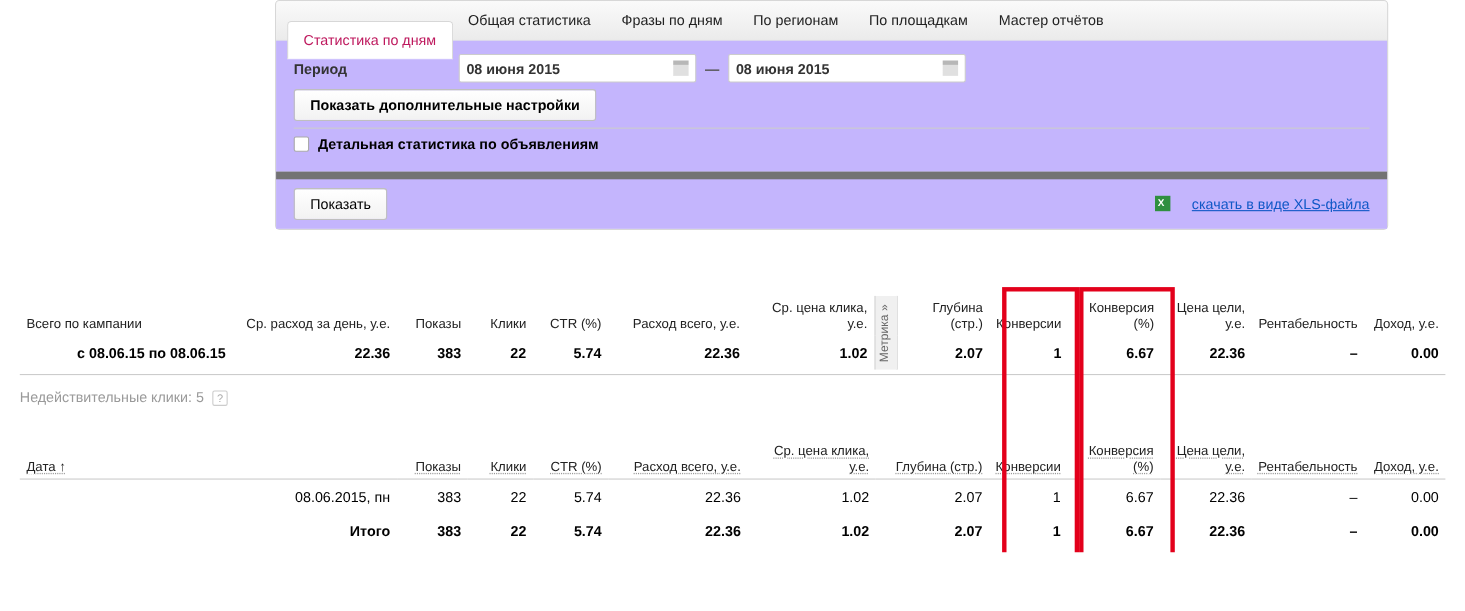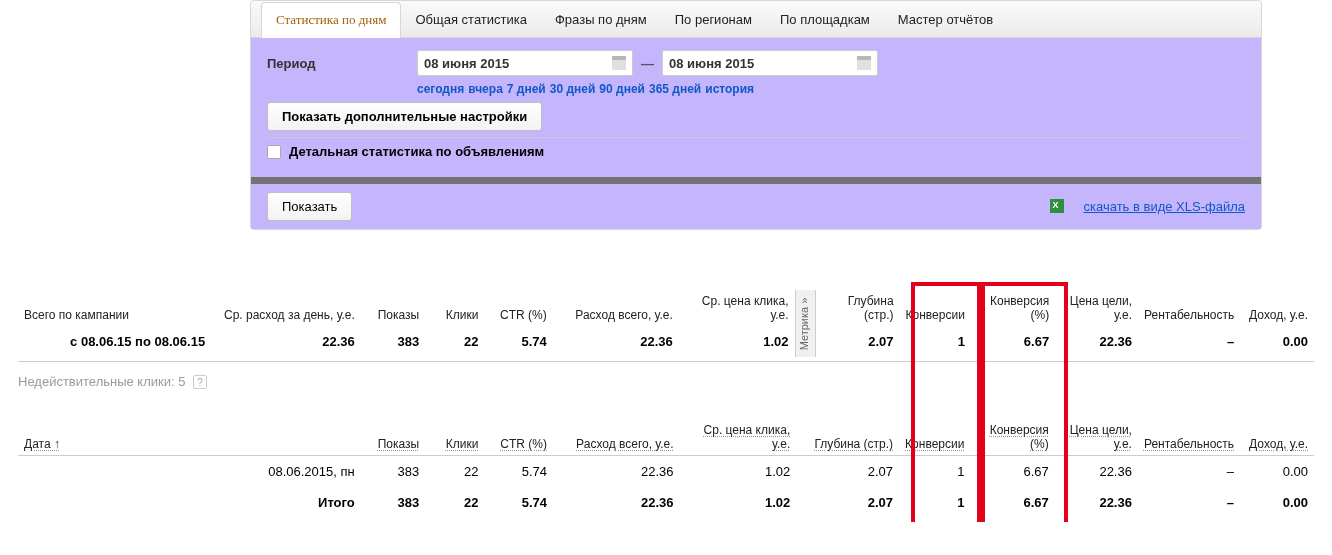--- a/index.html
+++ b/index.html
@@ -34,23 +34,22 @@
     color: #222;
     cursor: pointer;
   }
   .tab.active {
     background: #fff;
     border: 1px solid #d7d7d7;
     border-bottom: 1px solid #fff;
     border-top-left-radius: 4px;
     border-top-right-radius: 4px;
     position: relative;
-    top: 1px;
-    color: #a16207;
-    font-family: Liberation Serif, serif;
+    top: 18px;
+    color: #be185d;
   }
   .panel-body{
     background:#c4b5fd;
     padding: 12px 16px;
     font-weight: bold;
   }
   .row { display: flex; align-items:center; margin-bottom: 6px;}
   .period-label { width: 150px; color: #333;}
   .date-input {
     display: flex; align-items: center;
@@ -193,29 +192,20 @@
       <div class="period-label">Период</div>
       <div class="date-input">
         <span>08 июня 2015</span>
         <span class="cal-icon"></span>
       </div>
       <div class="dash">—</div>
       <div class="date-input">
         <span>08 июня 2015</span>
         <span class="cal-icon"></span>
       </div>
-    </div>
-    <div class="row quick-links">
-      <a>сегодня</a>
-      <a>вчера</a>
-      <a>7 дней</a>
-      <a>30 дней</a>
-      <a>90 дней</a>
-      <a>365 дней</a>
-      <a>история</a>
     </div>
     <div class="row">
       <div class="btn">Показать дополнительные настройки</div>
     </div>
     <hr class="sep">
     <div class="row" style="margin:6px 0;">
       <span class="checkbox"></span>
       <span>Детальная статистика по объявлениям</span>
     </div>
   </div>

